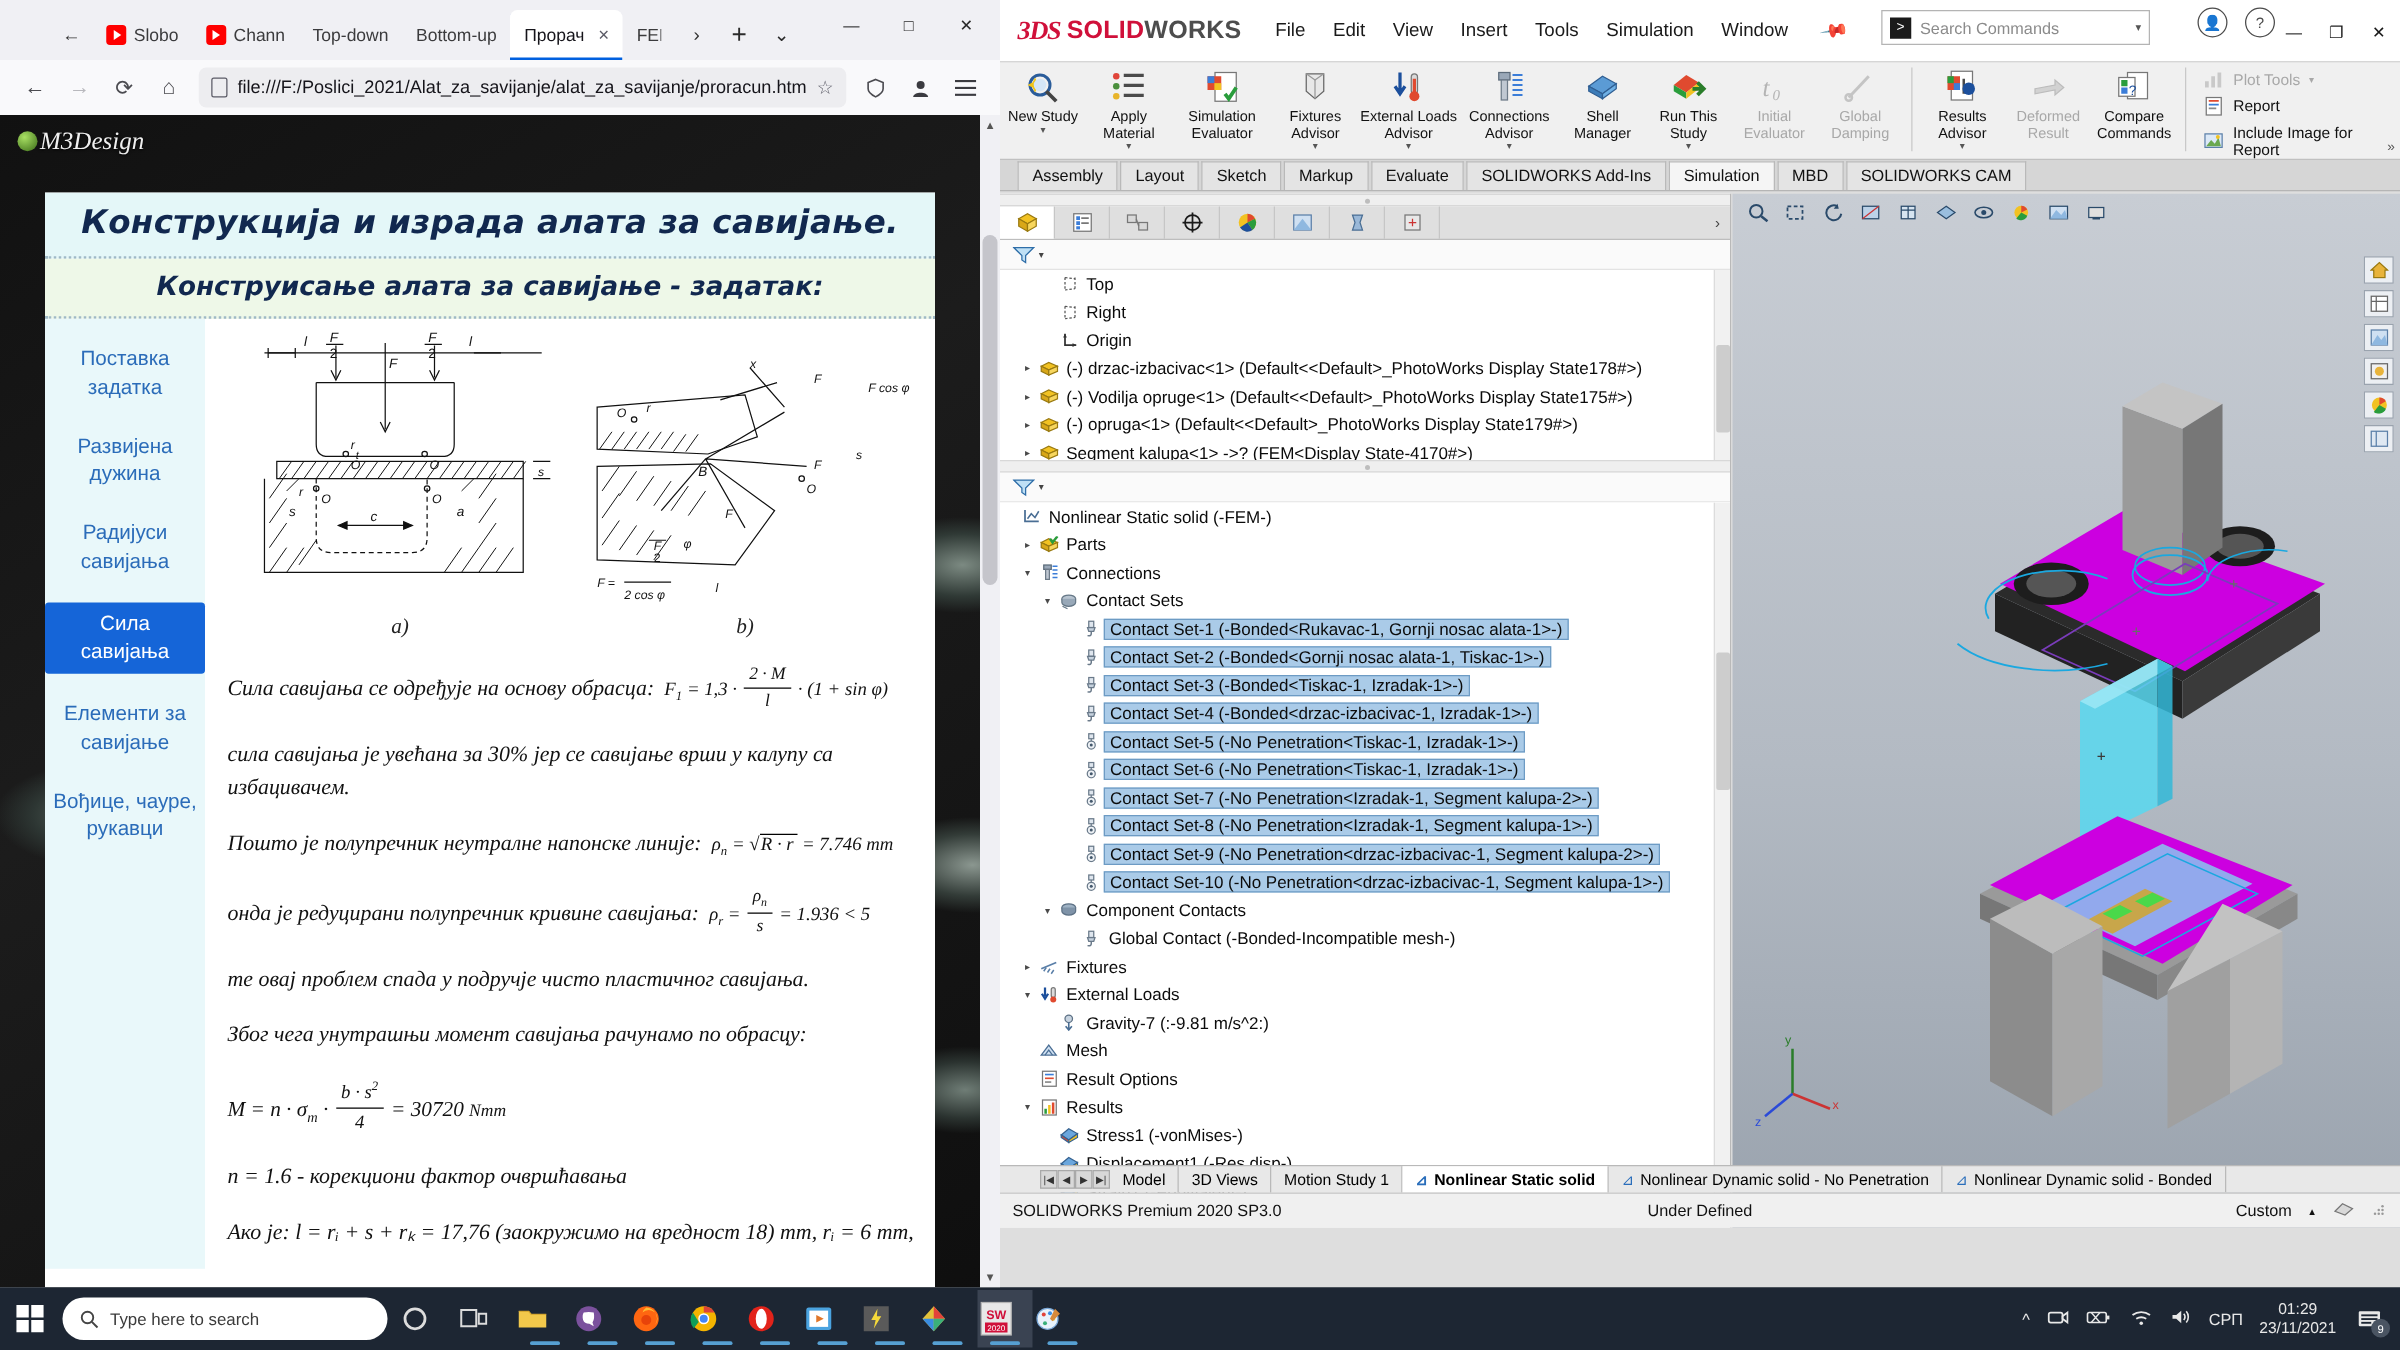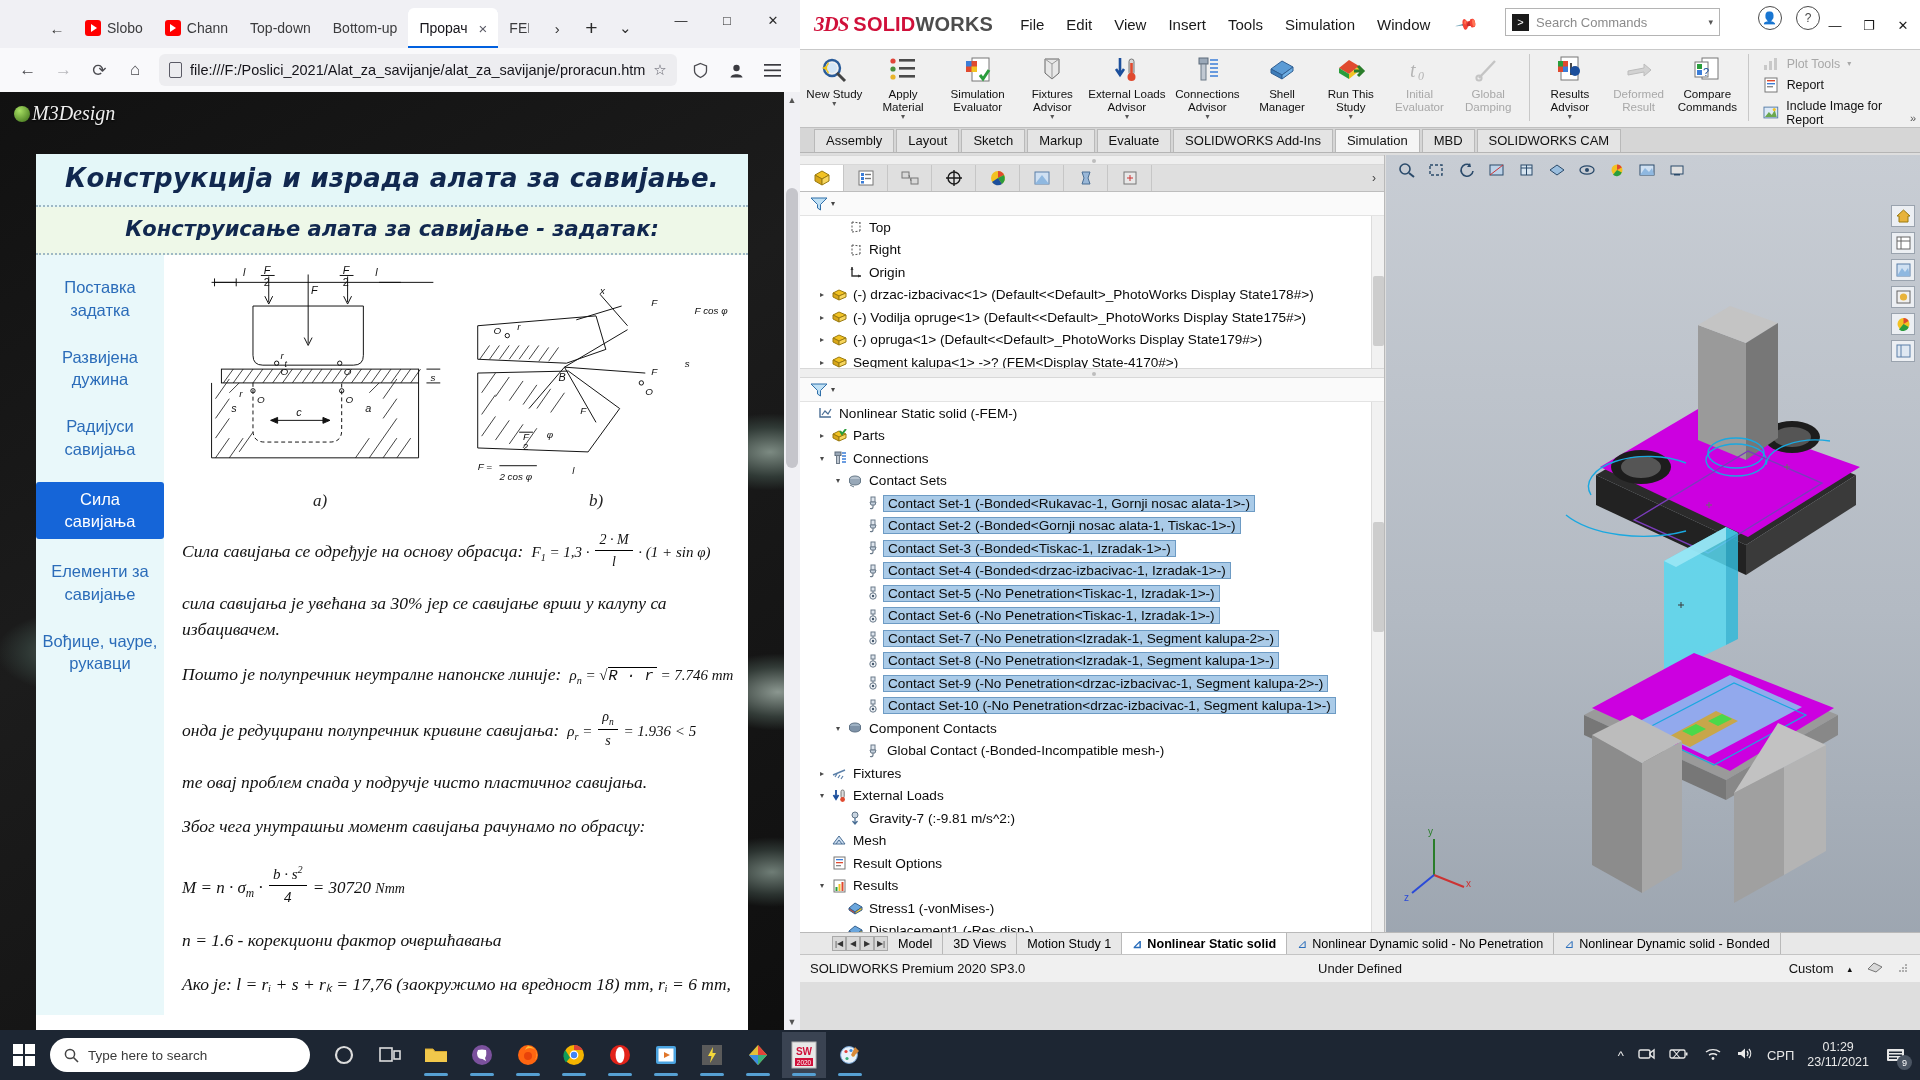--- a/index.html
+++ b/index.html
@@ -51,21 +51,21 @@
   #sidenav a.sel { background:#1565d8; color:#fff; border-radius:3px; padding: 6px 14px; }
   #artcol { flex:1; padding: 8px 14px 0 18px; position:relative; }
   .figure { width: 100%; height: 228px; position: relative; }
   .figcap { display:flex; font-style:italic; font-family:"Liberation Serif", serif; font-size:17px; color:#222;}
   .figcap span { flex:1; text-align:center; }
   .para { font-family:"Liberation Serif", serif; font-style: italic; font-size: 17.5px; color:#111; margin: 18px 0 0; line-height:1.5;}
   .para .mth { font-family:"Liberation Serif", serif; font-style:italic; }
   .frac { display:inline-block; vertical-align:-9px; text-align:center; font-size: 14px; margin: 0 2px;}
   .frac .n { display:block; border-bottom:1px solid #000; padding: 0 4px;}
   .frac .d { display:block; padding: 0 4px;}
-  .rad { border-top:1px solid #000; padding: 0 3px 0 1px; font-family: Liberation Mono, monospace; }
+  .rad { border-top:1px solid #000; padding: 0 3px 0 1px; }
   .eqbig { font-size: 20px; margin-top: 22px; display:block;}
   sub { font-size:.68em; }
   sup { font-size:.68em; }
 
   #ff-scroll { position:absolute; right:0; top:92px; width: 16px; height: 938px; background:#f0f0f4; z-index:5;}
   #ff-scroll .thumb { position:absolute; top: 96px; left:2px; width:12px; height: 280px; background:#c5c5cb; border-radius:6px;}
   #ff-scroll .ar { position:absolute; left:0; width:16px; height:16px; text-align:center; font-size:9px; color:#555; line-height:16px;}
 
   
   #ff-winbtns { position:absolute; right: 4px; top: 4px; display:flex; z-index:9; }
@@ -143,21 +143,21 @@
   #sw-status { position:absolute; left:0; bottom: 0; width: 1120px; height: 28px; background:#f0f0f0; border-top:1px solid #c4c4c4; display:flex; align-items:center; font-size: 13px; color:#111;}
   #sw-status .mid { position:absolute; left: 0; right:0; text-align:center; }
   #sw-status .right { margin-left:auto; display:flex; align-items:center; gap: 14px; padding-right: 12px;}
 
   
   #taskbar { position: absolute; left: 0; bottom: 0; width: 1920px; height: 50px; background: #1d2633; display:flex; align-items:center; }
   #startbtn { width: 48px; height: 50px; display:flex; align-items:center; justify-content:center;}
   #tb-search { width: 260px; height: 34px; background:#fff; border-radius:17px; display:flex; align-items:center; gap:9px; padding: 0 14px; margin-left: 2px;}
   #tb-search .lbl { font-size: 13.5px; color:#3b3b3b;}
   #tb-icons { display:flex; align-items:center; gap: 2px; margin-left: 12px;}
-  .tbi { width: 44px; height: 46px; display:flex; align-items:center; justify-content:center; position:relative;}
+  .tbi { width: 44px; height: 46px; display:flex; align-items:center; justify-content:flex-start; position:relative;}
   .tbi.open::after { content:''; position:absolute; bottom: 2px; left: 10px; width: 24px; height:3px; background:#56a0d3; border-radius:2px;}
   .tbi.active { background:#3a4352;}
   #tray { margin-left:auto; display:flex; align-items:center; gap: 13px; padding-right: 10px; color:#e8e8e8; font-size:13px;}
   #clock { text-align:center; line-height:1.22; font-size: 12.5px;}
   #notif { width:28px; height:26px; position:relative; display:flex; align-items:center; justify-content:center;}
   #notif .badge { position:absolute; right:-2px; bottom:-2px; width:15px; height:15px; border-radius:50%; background:#4a5462; color:#fff; font-size:9px; display:flex; align-items:center; justify-content:center;}
 </style>
 </head>
 <body>
 

